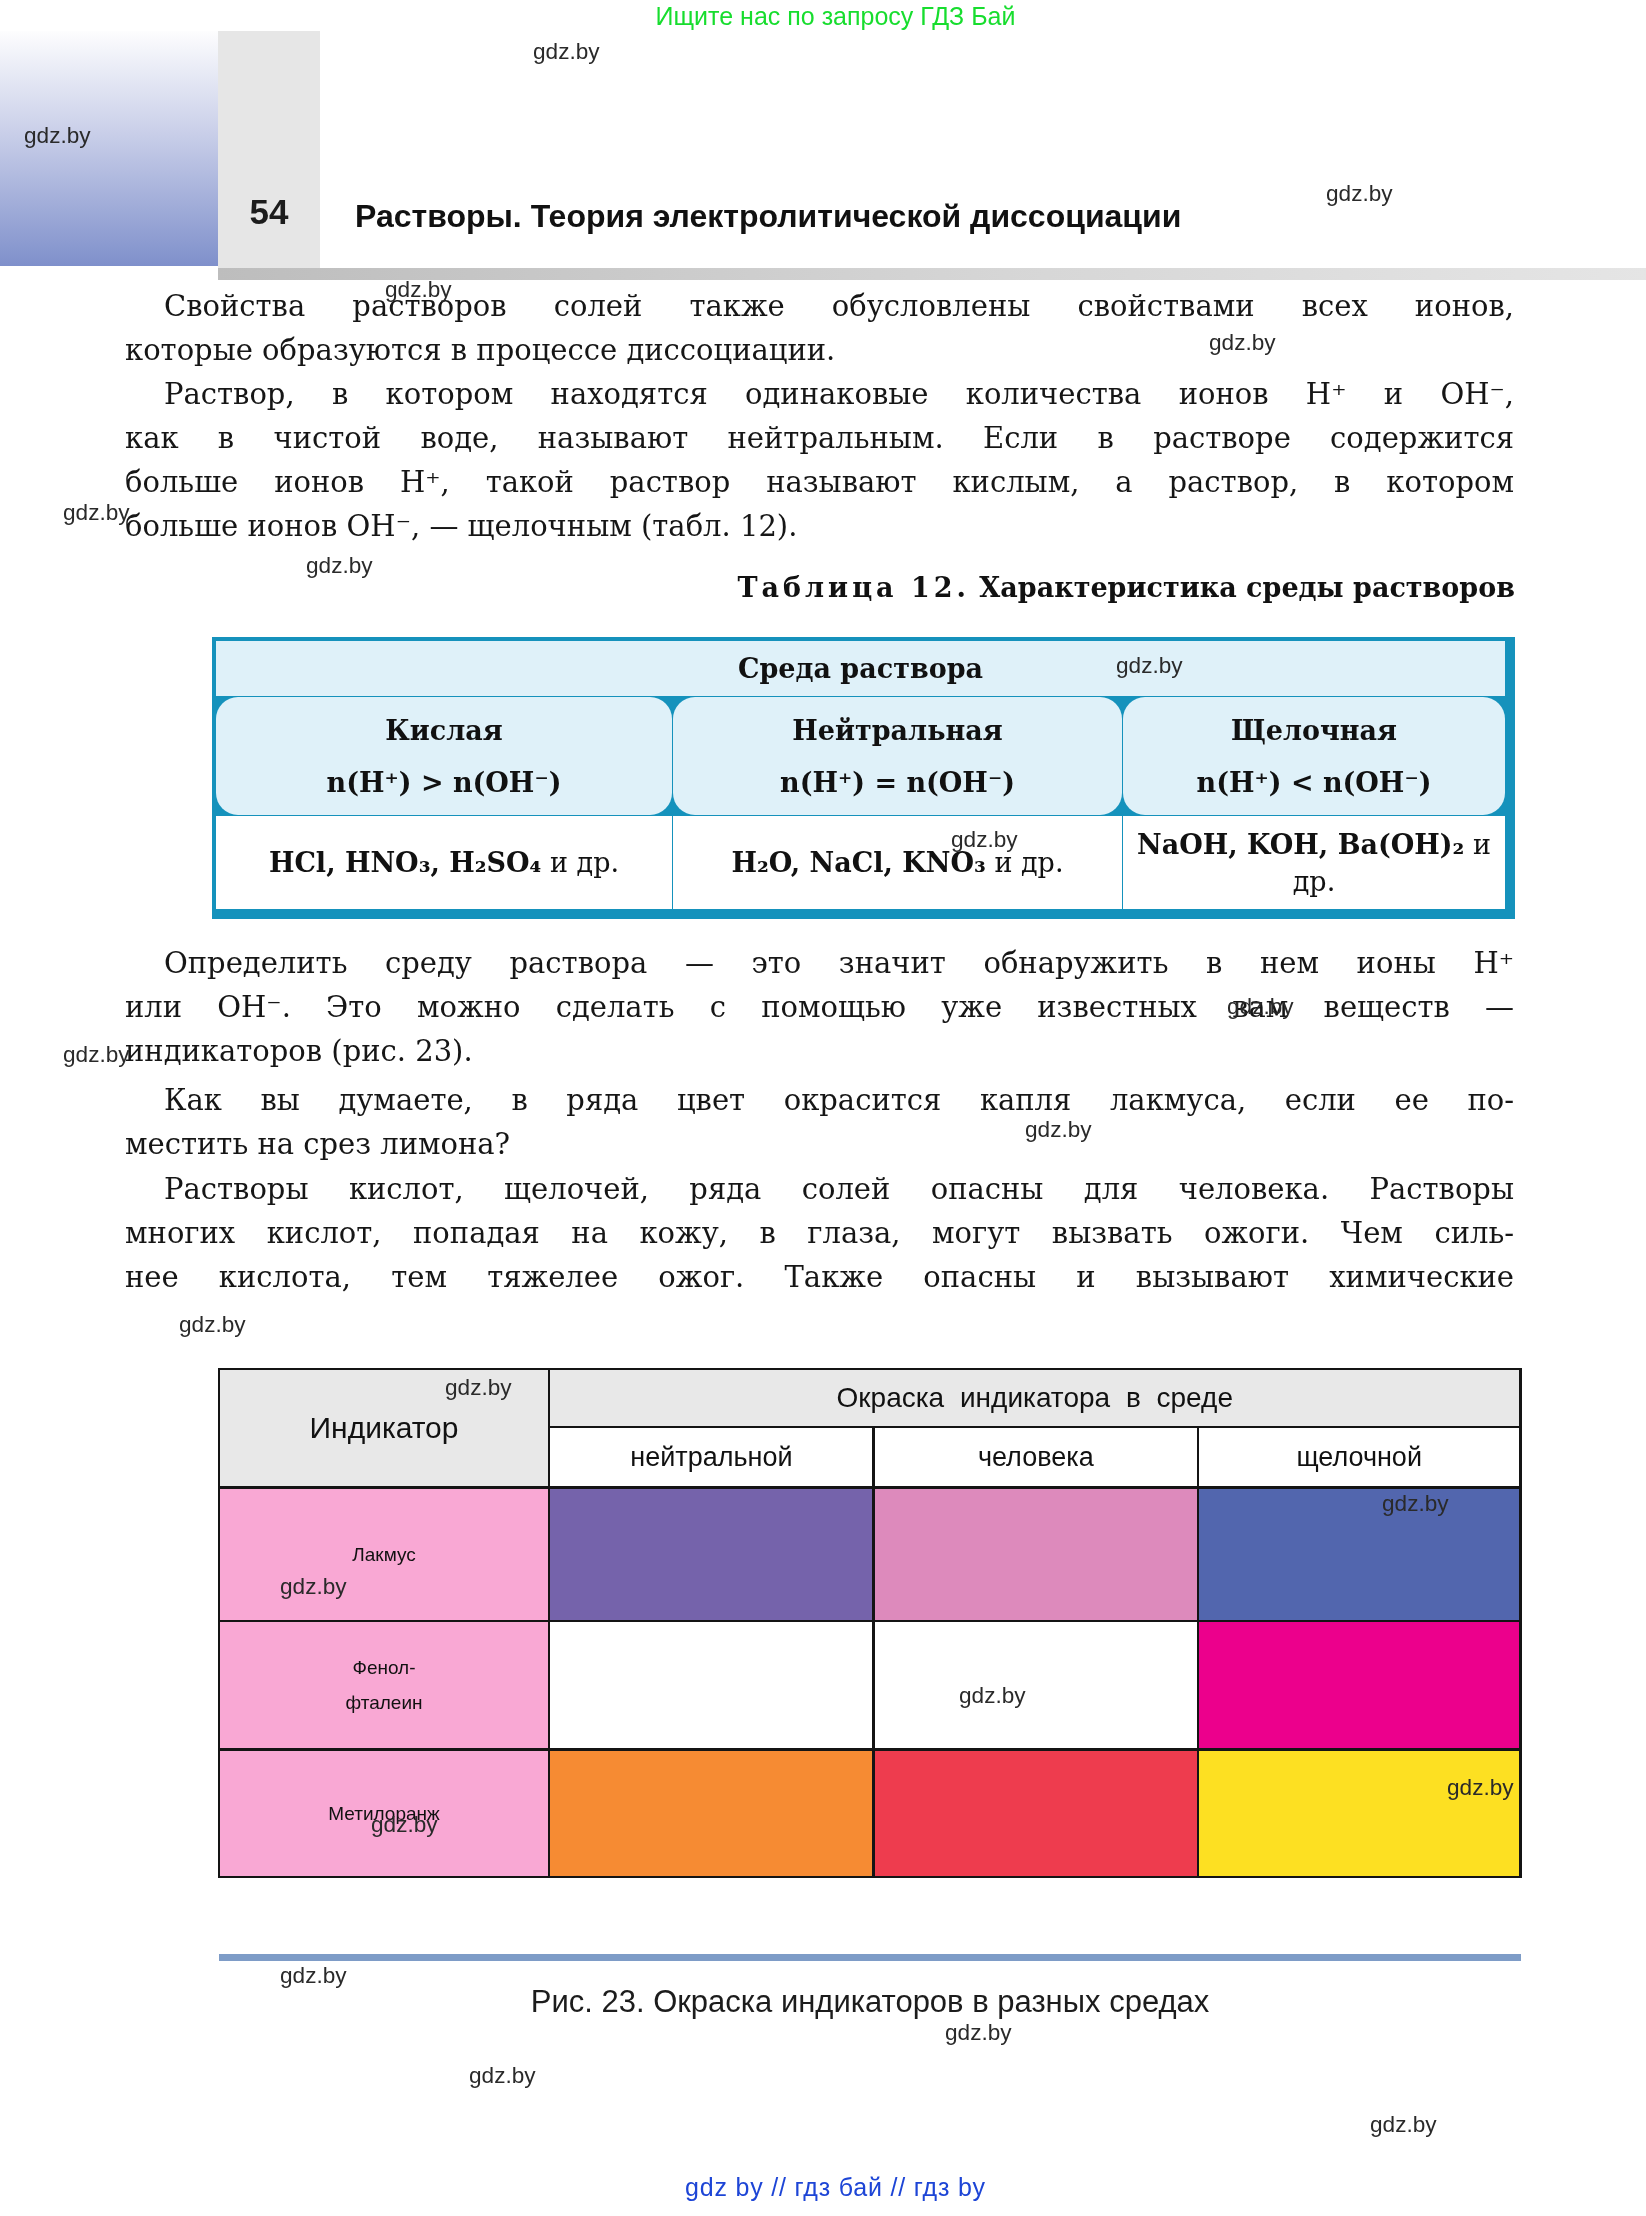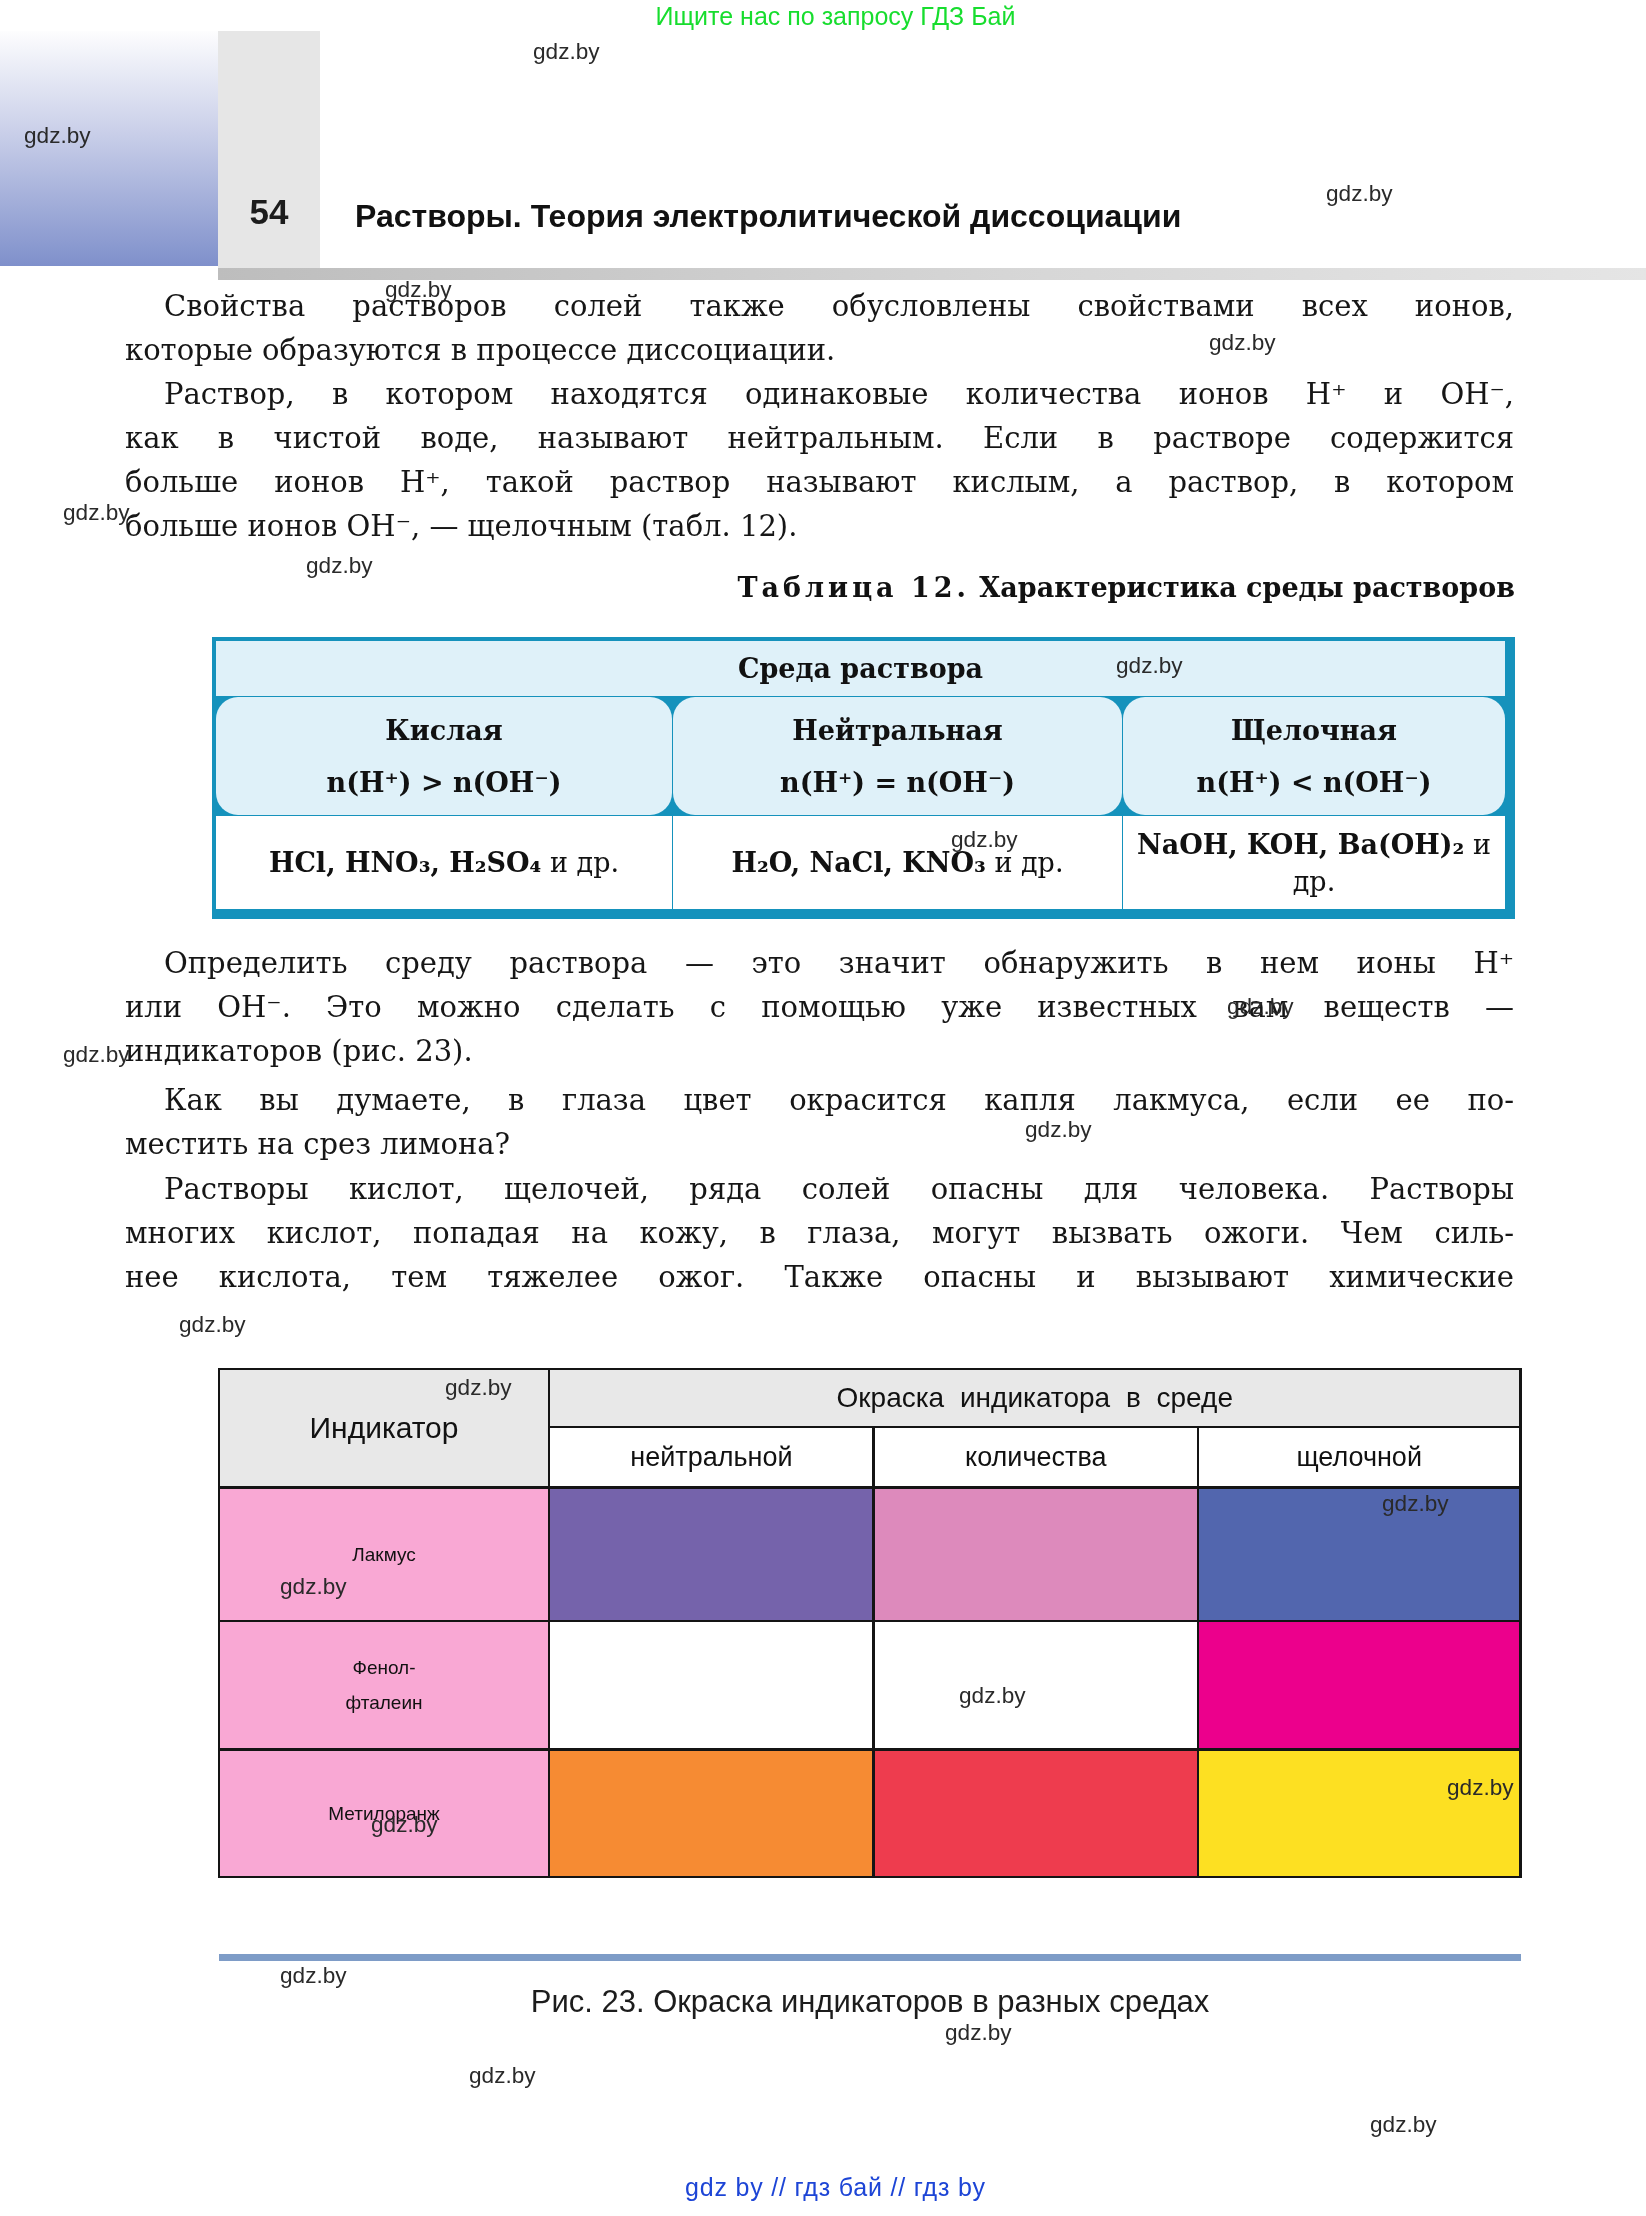--- a/index.html
+++ b/index.html
@@ -120,36 +120,36 @@
       </div>
   </div>
 
   <div class="para" style="top:941px;">
     <div class="line first">Определить среду раствора — это значит обнаружить в нем ионы H⁺</div>
     <div class="line">или OH⁻. Это можно сделать с помощью уже известных вам веществ —</div>
     <div class="line last">индикаторов (рис. 23).</div>
   </div>
 
   <div class="para" style="top:1078px;">
-    <div class="line first">Как вы думаете, в глаза цвет окрасится капля лакмуса, если ее по-</div>
+    <div class="line first">Как вы думаете, в ряда цвет окрасится капля лакмуса, если ее по-</div>
     <div class="line last">местить на срез лимона?</div>
   </div>
 
   <div class="para" style="top:1167px;">
     <div class="line first">Растворы кислот, щелочей, ряда солей опасны для человека. Растворы</div>
     <div class="line">многих кислот, попадая на кожу, в глаза, могут вызвать ожоги. Чем силь-</div>
     <div class="line">нее кислота, тем тяжелее ожог. Также опасны и вызывают химические</div>
   </div>
 
   <div id="fig23">
     <div class="f-cell f-corner">Индикатор</div>
     <div class="f-cell f-span">Окраска  индикатора  в  среде</div>
 
     <div class="f-cell f-colhead">нейтральной</div>
-    <div class="f-cell f-colhead">количества</div>
+    <div class="f-cell f-colhead">человека</div>
     <div class="f-cell f-colhead">щелочной</div>
 
     <div class="f-cell f-label">Лакмус</div>
     <div class="f-cell f-color" style="background: rgb(117, 99, 171);"></div>
     <div class="f-cell f-color" style="background: rgb(221, 138, 188);"></div>
     <div class="f-cell f-color" style="background: rgb(82, 102, 174);"></div>
 
     <div class="f-cell f-label">Фенол-
 фталеин</div>
     <div class="f-cell f-color" style="background: rgb(255, 255, 255);"></div>

